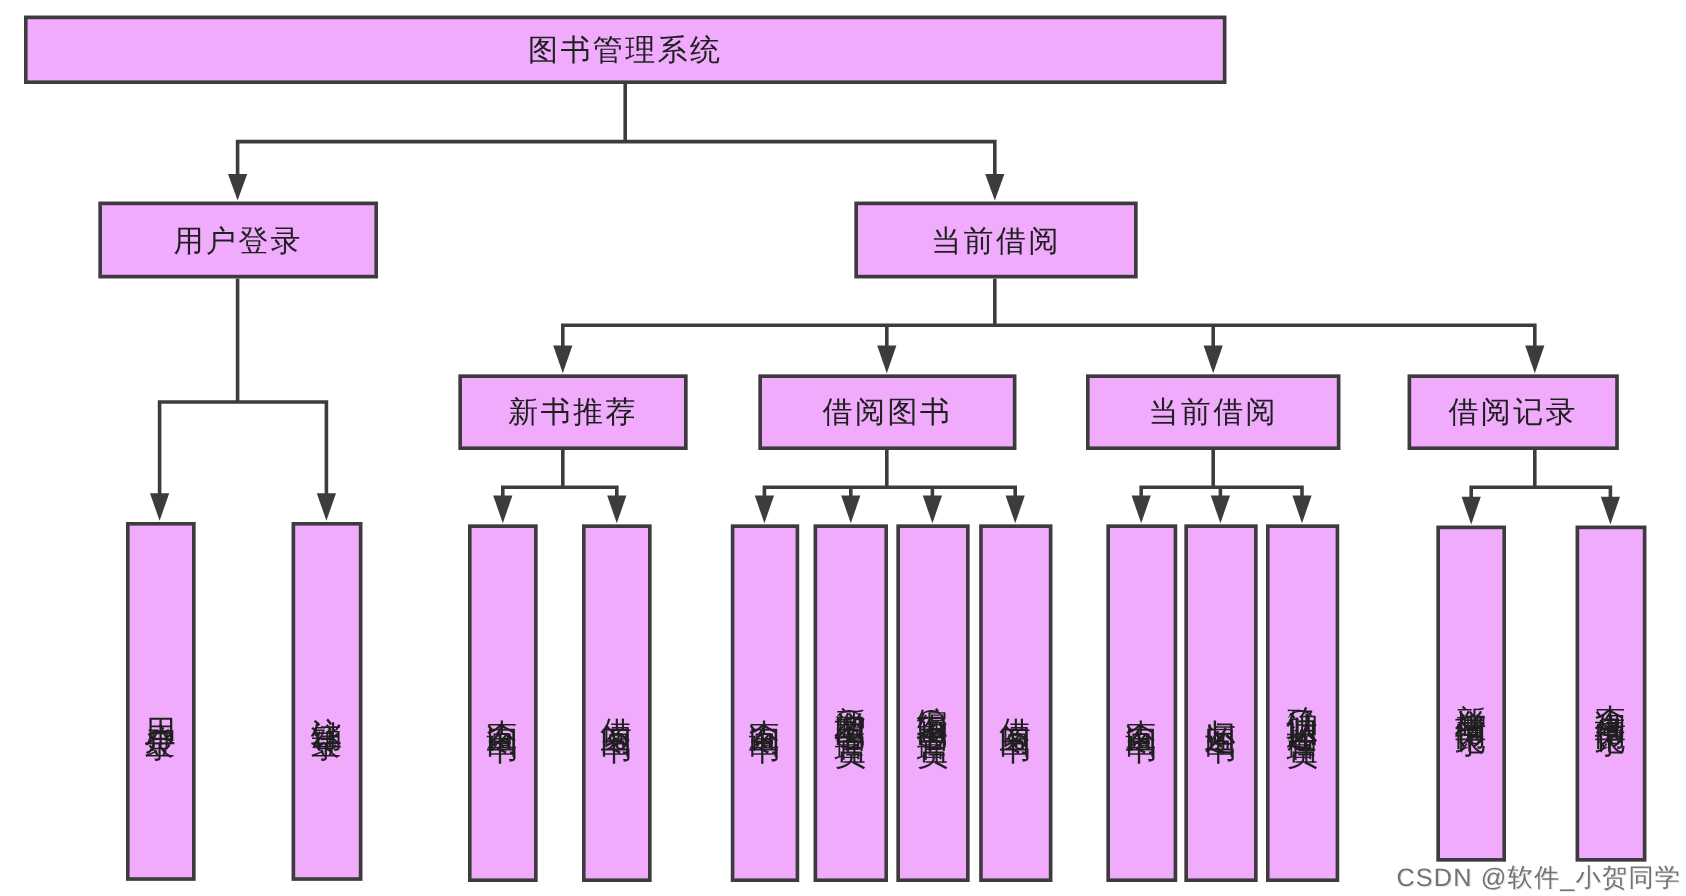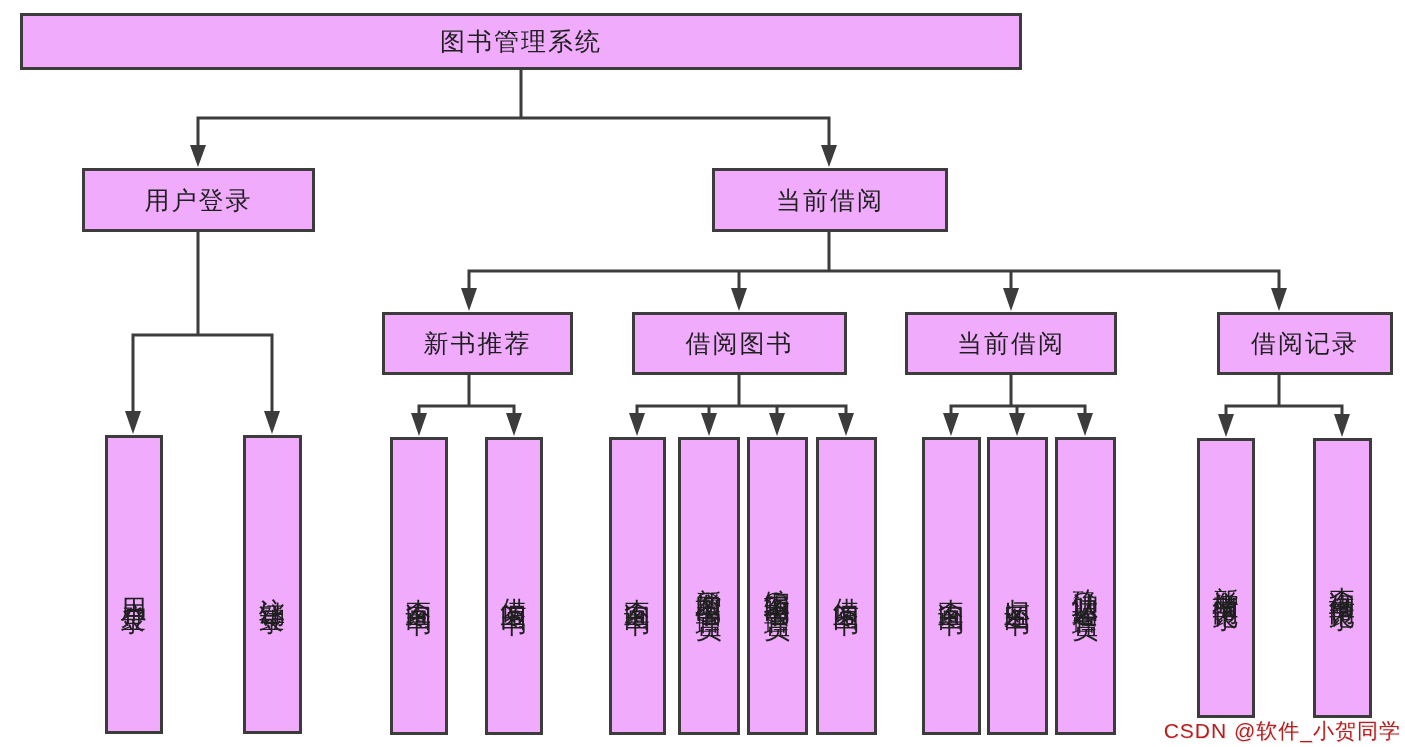--- a/index.html
+++ b/index.html
@@ -13,21 +13,21 @@
     border:3px solid #3c3c3c; background:#f0abfc;
     display:flex; align-items:center; justify-content:center;
   }
   .node.h span { font-size:25px; letter-spacing:2px; white-space:nowrap; }
   .node.v .vt {
     writing-mode:vertical-rl; text-orientation:mixed;
     font-size:26px; letter-spacing:4px; line-height:1;
   }
   .watermark {
     position:absolute; right:4px; bottom:2px; z-index:5;
-    font-size:21px; letter-spacing:1px; color:#b91c1c;
+    font-size:21px; letter-spacing:1px; color:#737373;
     text-shadow:1px 1px 0 #e8e8e8;
   }
 </style>
 </head>
 <body>
 
 <div class="canvas">
 
   <svg class="wires" width="1405" height="747" viewBox="0 0 1405 747">
     <g stroke="#3c3c3c" stroke-width="3" fill="none">
@@ -96,21 +96,21 @@
 
   <div class="node h" style="left:382px; top:312px; width:191px; height:63px;">
     <span>新书推荐</span>
   </div>
   <div class="node h" style="left:632px; top:312px; width:215px; height:63px;">
     <span>借阅图书</span>
   </div>
   <div class="node h" style="left:905px; top:312px; width:212px; height:63px;">
     <span>当前借阅</span>
   </div>
-  <div class="node h" style="left:1173px; top:312px; width:176px; height:63px;margin-left:44px;">
+  <div class="node h" style="left:1173px; top:312px; width:176px; height:63px;">
     <span>借阅记录</span>
   </div>
 
   <div class="node v" style="left:105px; top:435px; width:58px; height:299px;">
     <span class="vt">用户登录</span>
   </div>
   <div class="node v" style="left:243px; top:435px; width:59px; height:299px;">
     <span class="vt">注销登录</span>
   </div>
 

